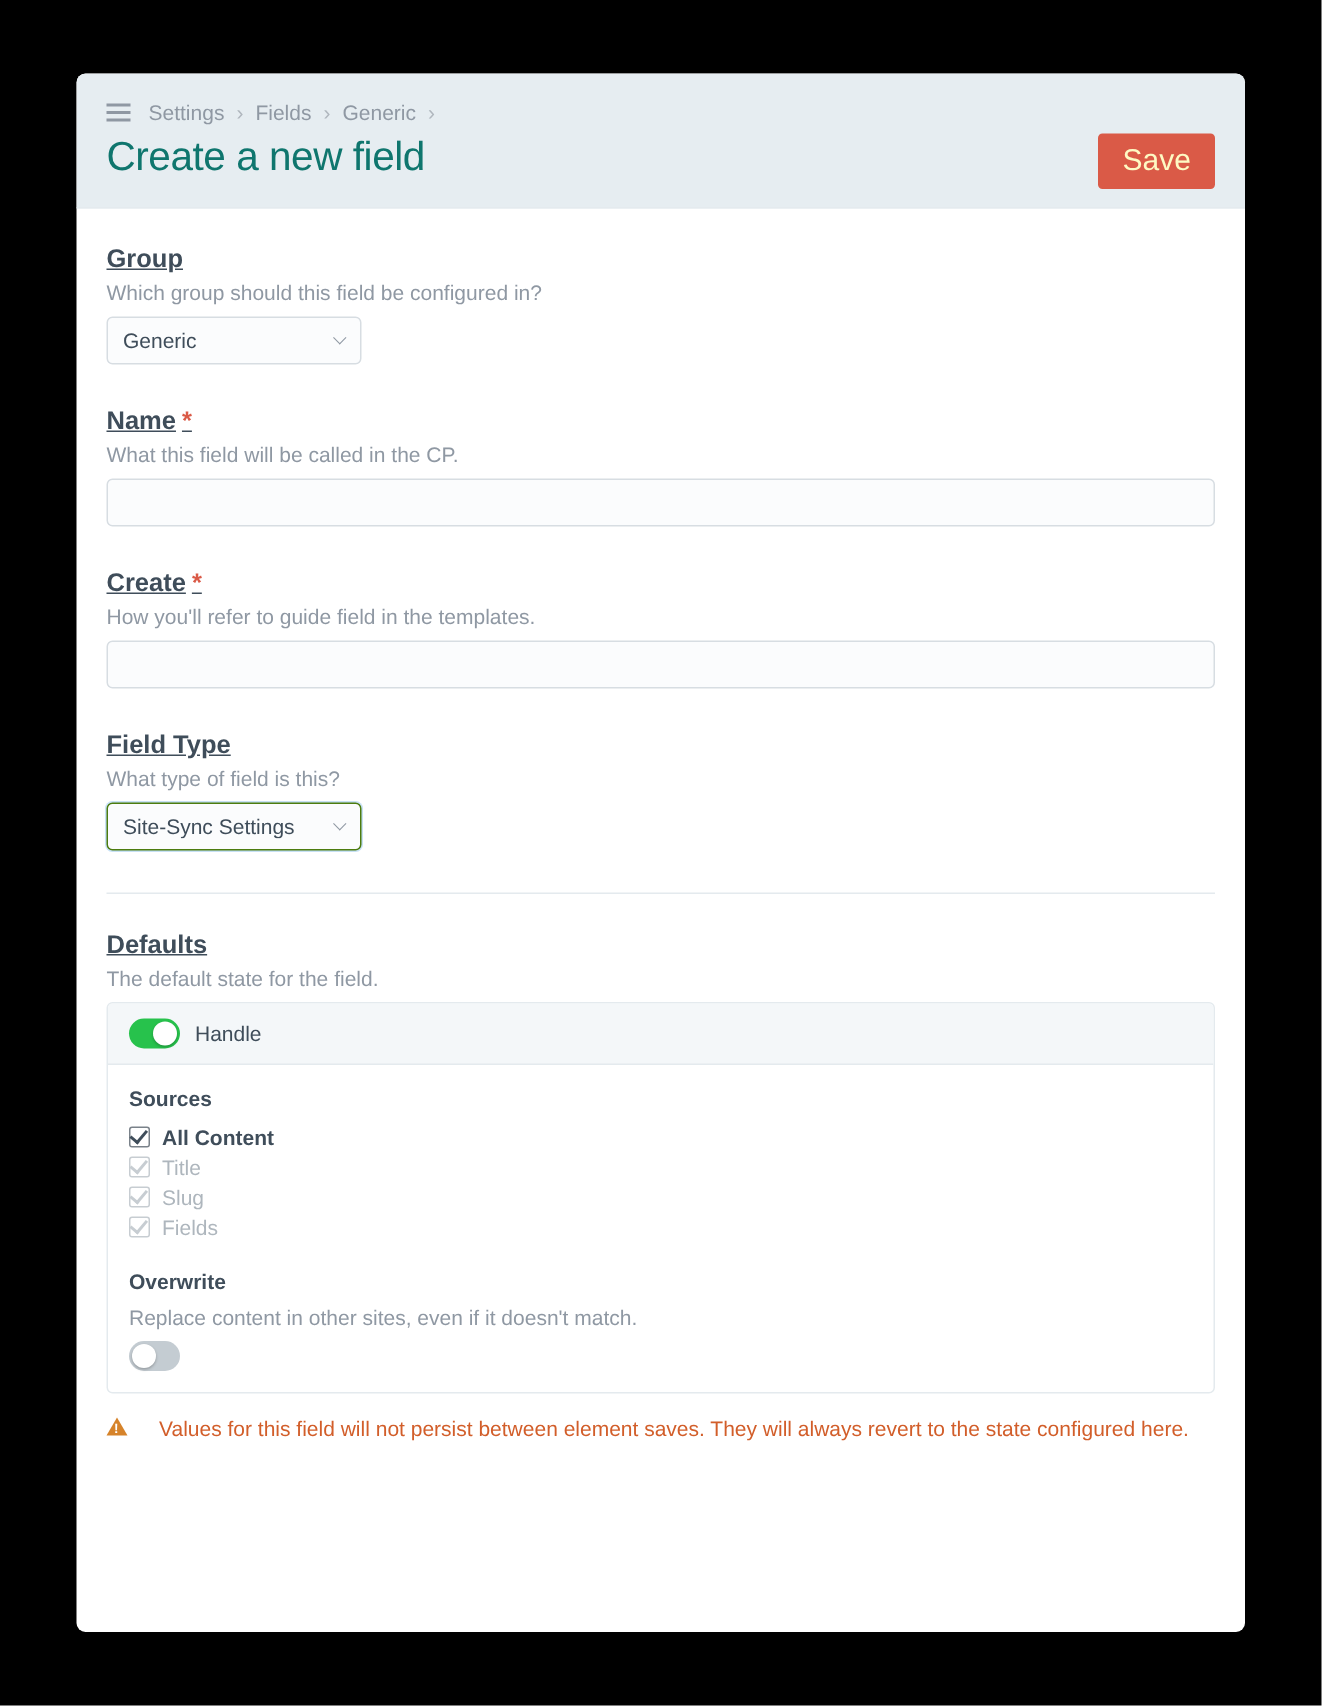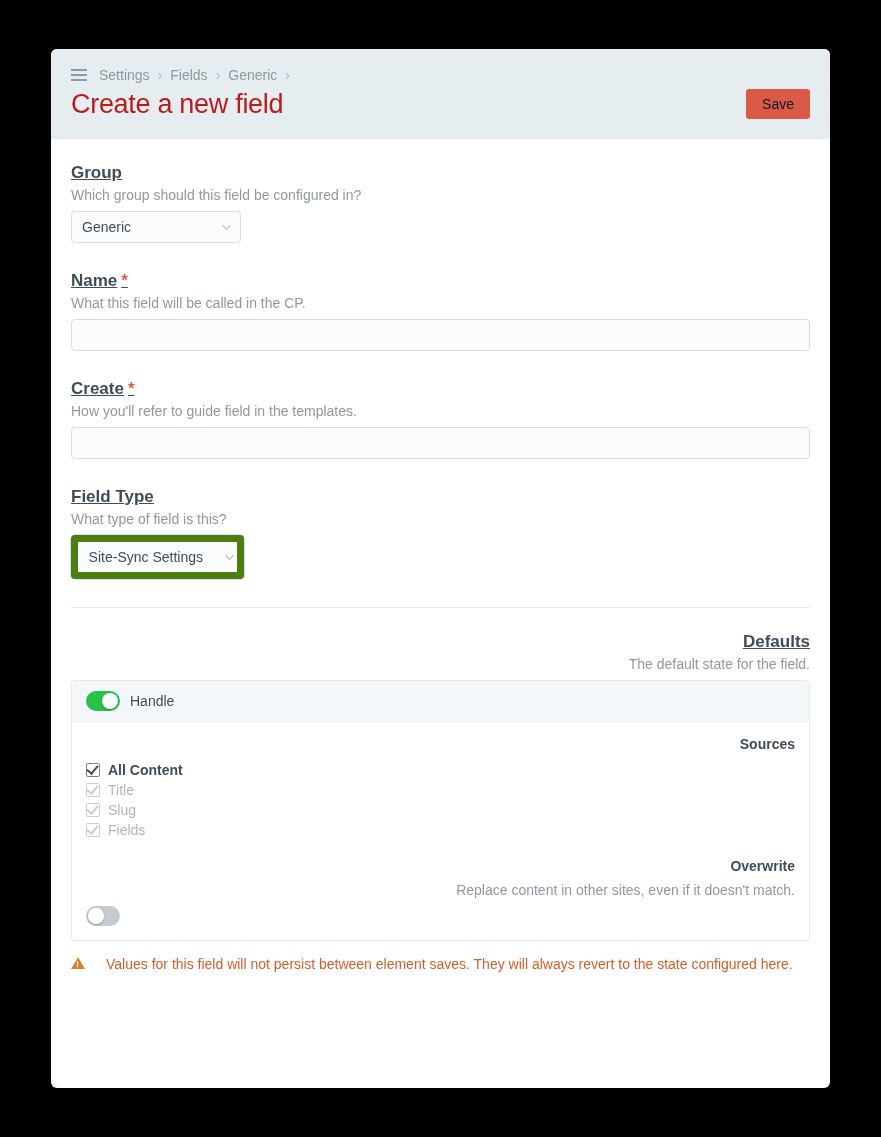--- a/index.html
+++ b/index.html
@@ -43,33 +43,33 @@
   }
   .hamburger span, .hamburger span::before, .hamburger span::after {
     content:""; display:block; width:16px; height:2px; background:#8f98a3; position:absolute; left:0;
   }
   .hamburger span { top:5px; }
   .hamburger span::before { top:-5px; }
   .hamburger span::after { top:5px; }
   .page-title {
     font-size:27px;
     font-weight:400;
-    color:#b91c1c;
+    color:#0f766e;
     margin:6px 0 0 0;
     letter-spacing:-.3px;
   }
   .save-btn {
     position:absolute;
     right:20px; top:40px;
     background:#da5a47;
-    color:#0f172a;
+    color:#fef9c3;
     border:none;
     border-radius:3px;
     padding:7px 16px;
-    font-size:14px;
+    font-size:20px;
     cursor:pointer;
   }
   .body {
     padding:24px 20px 24px 20px;
   }
   .field { margin-bottom:28px; }
   .field-heading {
     font-weight:700;
     color:#3f4d5a;
     font-size:17px;
@@ -91,23 +91,22 @@
     -webkit-appearance:none;
     background:#fbfcfd;
     border:1px solid #d7dde2;
     border-radius:4px;
     padding:7px 34px 7px 10px;
     font-size:14px;
     color:#3f4d5a;
     min-width:170px;
   }
   .select.hl select {
-    border:7px solid #4d7c0f;
+    border:1px solid #4d7c0f;
     box-shadow:0 0 0 1px rgba(30,136,214,.25);
-    text-align:right;
   }
   .select::after {
     content:"";
     position:absolute;
     right:10px; top:50%;
     width:8px; height:8px;
     border-right:1.5px solid #8f98a3;
     border-bottom:1.5px solid #8f98a3;
     transform:translateY(-70%) rotate(45deg) scale(.7);
     pointer-events:none;
@@ -279,21 +278,21 @@
       <p class="field-instr">What type of field is this?</p>
       <div class="select hl">
         <select>
           <option>Site-Sync Settings</option>
         </select>
       </div>
     </div>
 
     <hr class="divider">
 
-    <div class="field" style="margin-bottom:12px;text-align:right;">
+    <div class="field" style="margin-bottom:12px;">
       <p class="field-heading">Defaults</p>
       <p class="field-instr">The default state for the field.</p>
 
       <div class="defaults-box">
         <div class="defaults-row">
           <div class="toggle on">
               <div class="knob"></div>
             </div>
           <span>Handle</span>
         </div>

